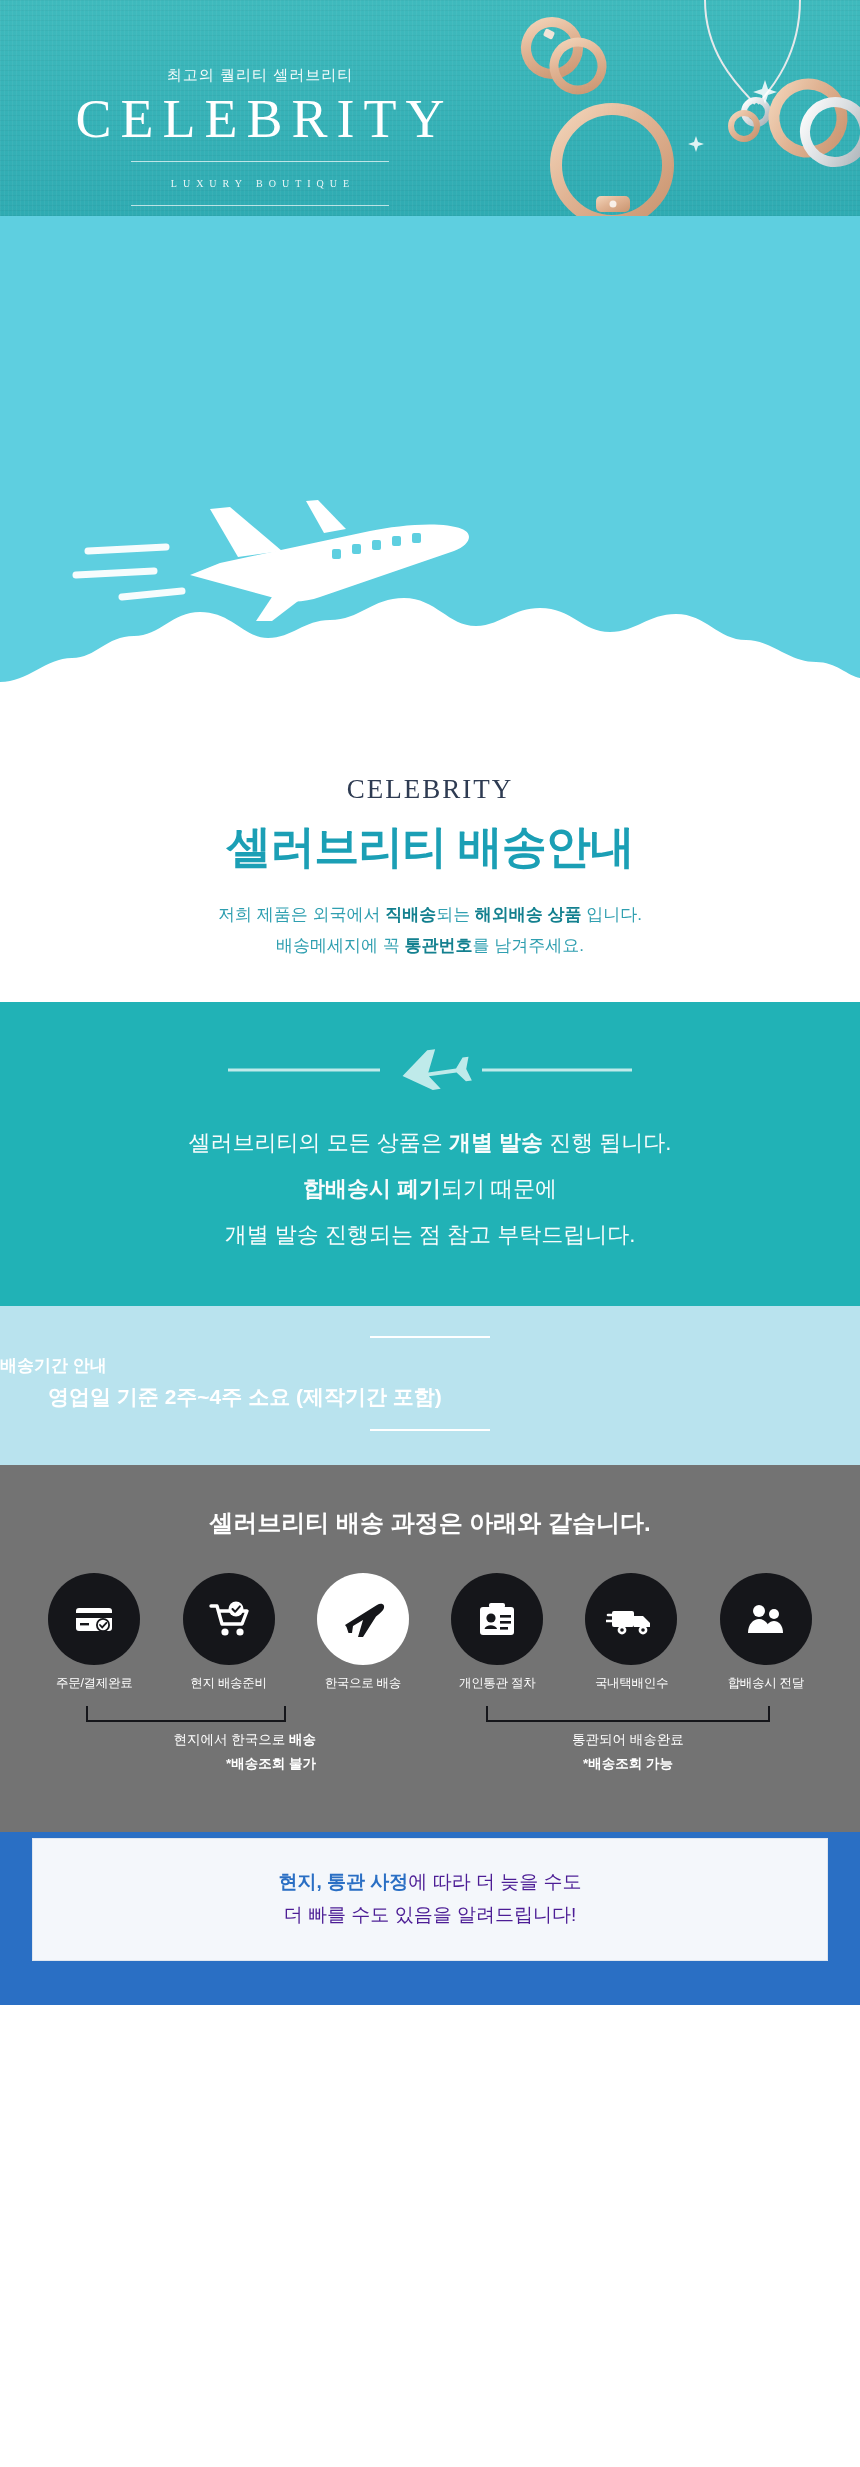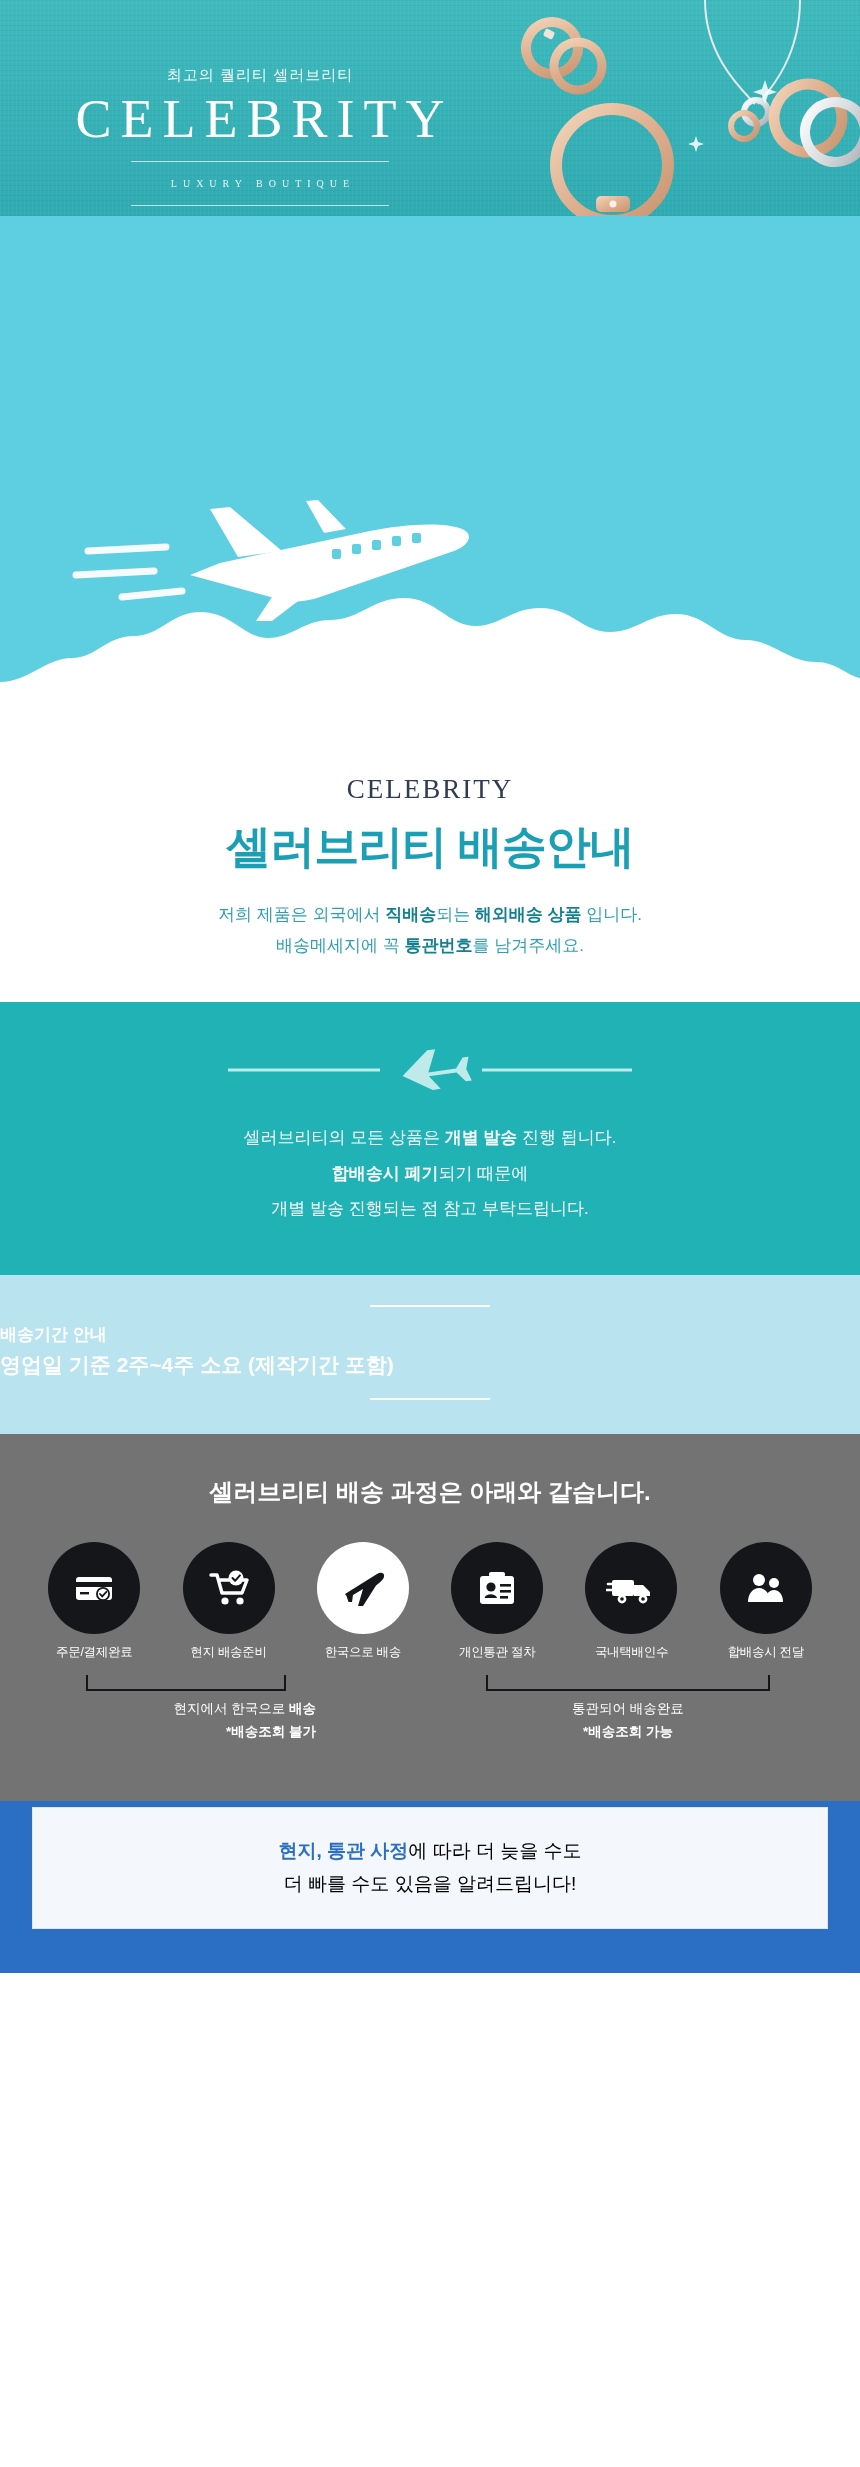--- a/index.html
+++ b/index.html
@@ -105,38 +105,38 @@
 
   
   .teal {
     background: #21b2b6;
     padding: 44px 0 48px;
     text-align: center;
   }
   .teal-icon { margin: 0 auto 26px; width: 420px; height: 48px; display: block; }
   .teal-line {
     color: #ffffff;
-    font-size: 17px;
+    font-size: 22px;
     line-height: 2.1;
     opacity: .97;
   }
   .teal-line b { font-weight: bold; }
 
   
   .lightband {
     background: #b9e3ee;
     padding: 30px 0 34px;
     text-align: left;
   }
   .lightband .rule {
     width: 120px; height: 2px; background: #ffffff; margin: 0 auto 14px;
   }
   .lightband .rule.bottom { margin: 16px auto 0; }
   .lb-t1 { color: #ffffff; font-size: 17px; font-weight: bold; line-height: 1.6; }
-  .lb-t2 { color: #ffffff; font-size: 21px; font-weight: bold; line-height: 1.6; }
+  .lb-t2 { color: #ffffff; font-size: 21px; font-weight: bold; line-height: 1.6; padding-left: 48px; }
 
   
   .process {
     background: #737373;
     padding: 42px 0 40px;
   }
   .process-title {
     text-align: center;
     color: #ffffff;
     font-size: 24px;
@@ -196,21 +196,21 @@
     border: 1px solid #dfe6ef;
     text-align: center;
     padding: 26px 10px 28px;
   }
   .notice p {
     color: #2a6fc4;
     font-size: 19px;
     line-height: 1.75;
     font-weight: bold;
   }
-  .notice p .plain { font-weight: normal; color: #000000; }
+  .notice p .plain { font-weight: normal; color: #4c1d95; }
 </style>
 </head>
 <body>
 
 <div class="page">
 
   <section class="hero">
     <div class="hero-texture"></div>
 
     <svg class="jewel" viewBox="0 0 360 272">

